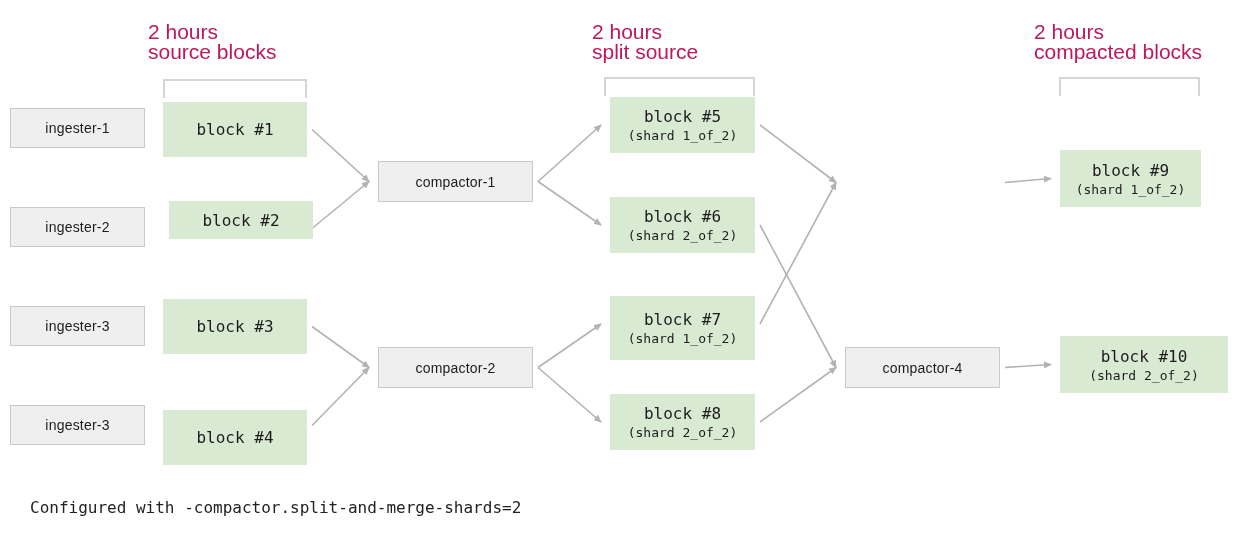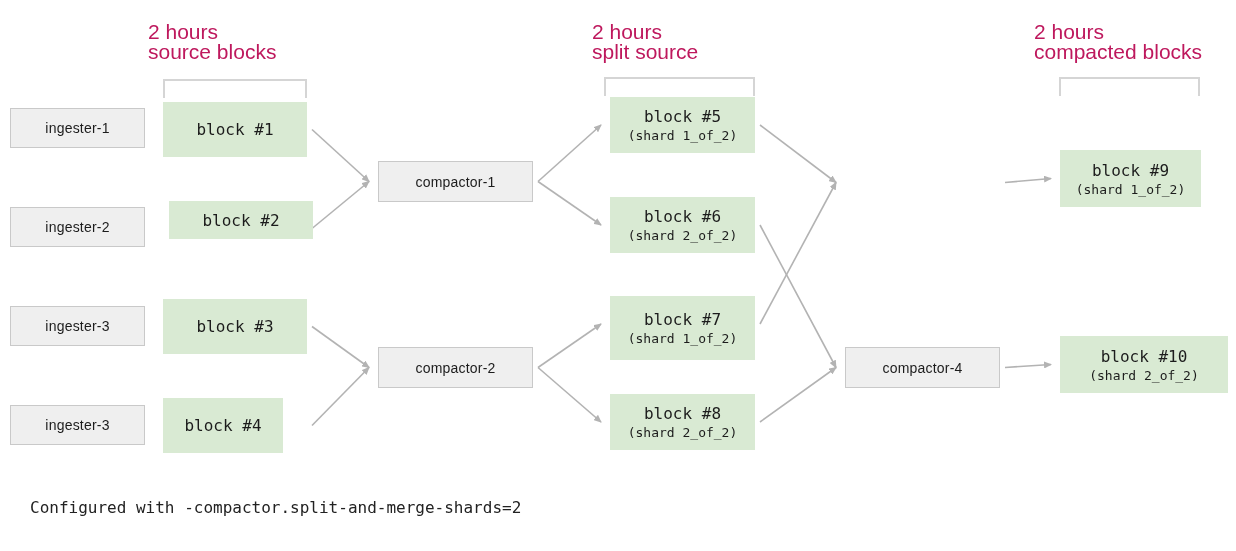--- a/index.html
+++ b/index.html
@@ -127,21 +127,21 @@
 
   <div class="node green-block" style="left:163px; top:102px; width:144px; height:55px;">
     <span>block #1</span>
   </div>
   <div class="node green-block" style="left:163px; top:201px; width:144px; height:38px;margin-left:6px;">
     <span>block #2</span>
   </div>
   <div class="node green-block" style="left:163px; top:299px; width:144px; height:55px;">
     <span>block #3</span>
   </div>
-  <div class="node green-block" style="left:163px; top:398px; width:120px; height:55px;align-items:center;">
+  <div class="node green-block" style="left:163px; top:410px; width:144px; height:55px;align-items:center;">
     <span>block #4</span>
   </div>
 
   <div class="node gray-box" style="left:378px; top:161px; width:155px; height:41px;">
     <span>compactor-1</span>
   </div>
   <div class="node gray-box" style="left:378px; top:347px; width:155px; height:41px;">
     <span>compactor-2</span>
   </div>
 

